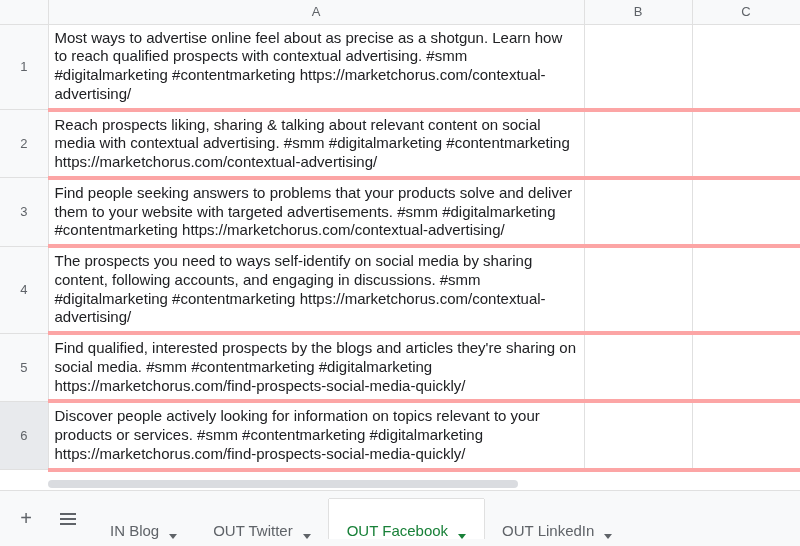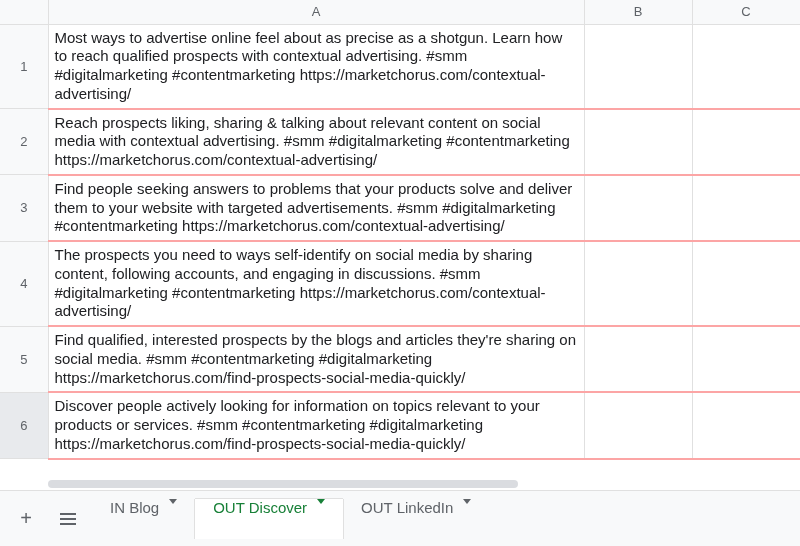--- a/index.html
+++ b/index.html
@@ -48,21 +48,21 @@
     border-right: 1px solid #e0e0e0;
     border-bottom: 1px solid #e0e0e0;
     text-align: center;
     font-weight: 400;
     color: #5f6368;
     vertical-align: middle;
     font-size: 13px;
   }
   td.cell {
     border-right: 1px solid #e0e0e0;
-    border-bottom: 2px solid #fca5a5;
+    border-bottom: 4px solid #fca5a5;
     padding: 4px 6px;
     vertical-align: top;
     font-size: 15px;
     line-height: 1.25;
     color: #202124;
     overflow: hidden;
     word-wrap: break-word;
   }
   .row-6-hdr { background: #e8eaed; }
   .hscroll-track {
@@ -99,21 +99,21 @@
     height: 36px;
     min-width: 36px;
     margin-right: 6px;
     color: #5f6368;
     font-size: 20px;
     cursor: pointer;
     border-radius: 4px;
   }
   .tab {
     display: flex;
-    align-items: flex-start;
+    align-items: flex-end;
     padding: 0 18px;
     height: 40px;
     color: #5f6368;
     font-size: 15px;
     font-weight: 500;
     cursor: pointer;
     white-space: nowrap;
   }
   .tab.active {
     background: #fff;
@@ -202,21 +202,25 @@
     <svg width="16" height="12" viewBox="0 0 16 12">
         <rect y="0" width="16" height="2" fill="#5f6368"></rect>
         <rect y="5" width="16" height="2" fill="#5f6368"></rect>
         <rect y="10" width="16" height="2" fill="#5f6368"></rect>
       </svg>
   </div>
   <div class="tab">
     <span>IN Blog</span>
     <span class="caret"></span>
   </div>
+  <div class="tab">
+    <span>OUT Twitter</span>
+    <span class="caret"></span>
+  </div>
   <div class="tab active">
-    <span>OUT Discover</span>
+    <span>OUT Facebook</span>
     <span class="caret"></span>
   </div>
   <div class="tab">
     <span>OUT LinkedIn</span>
     <span class="caret"></span>
   </div>
 </div>
 
 </body></html>

